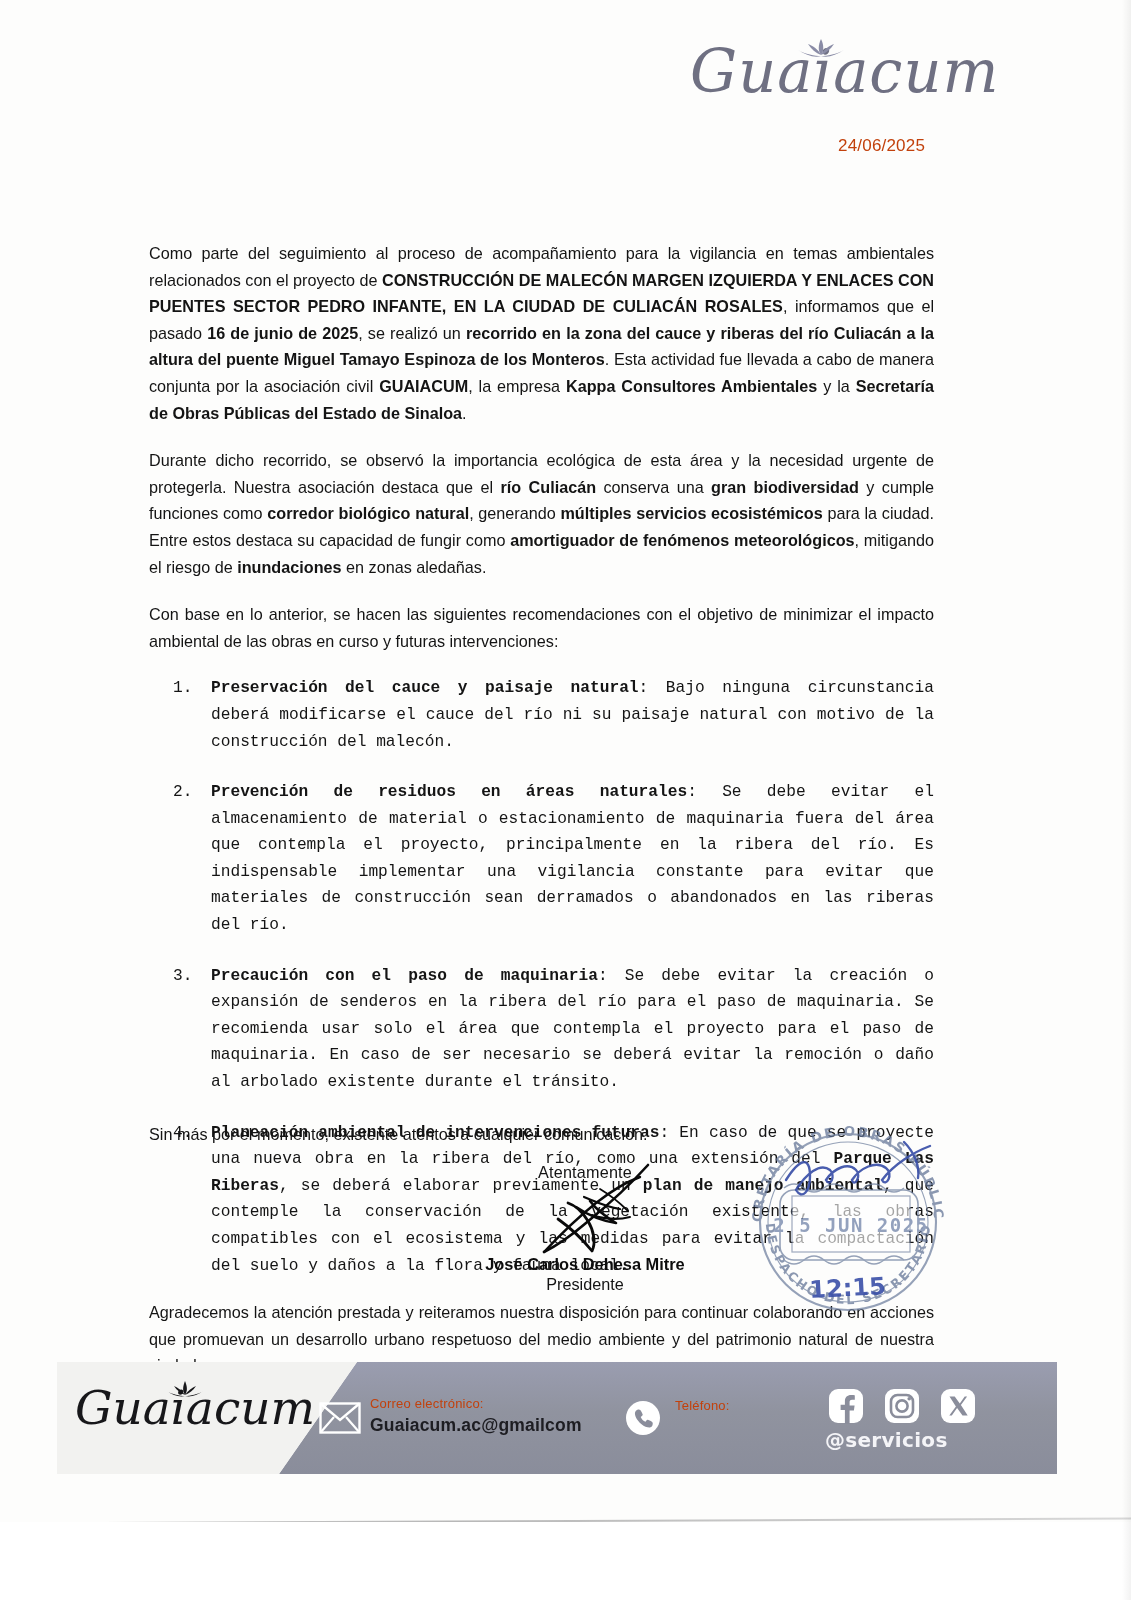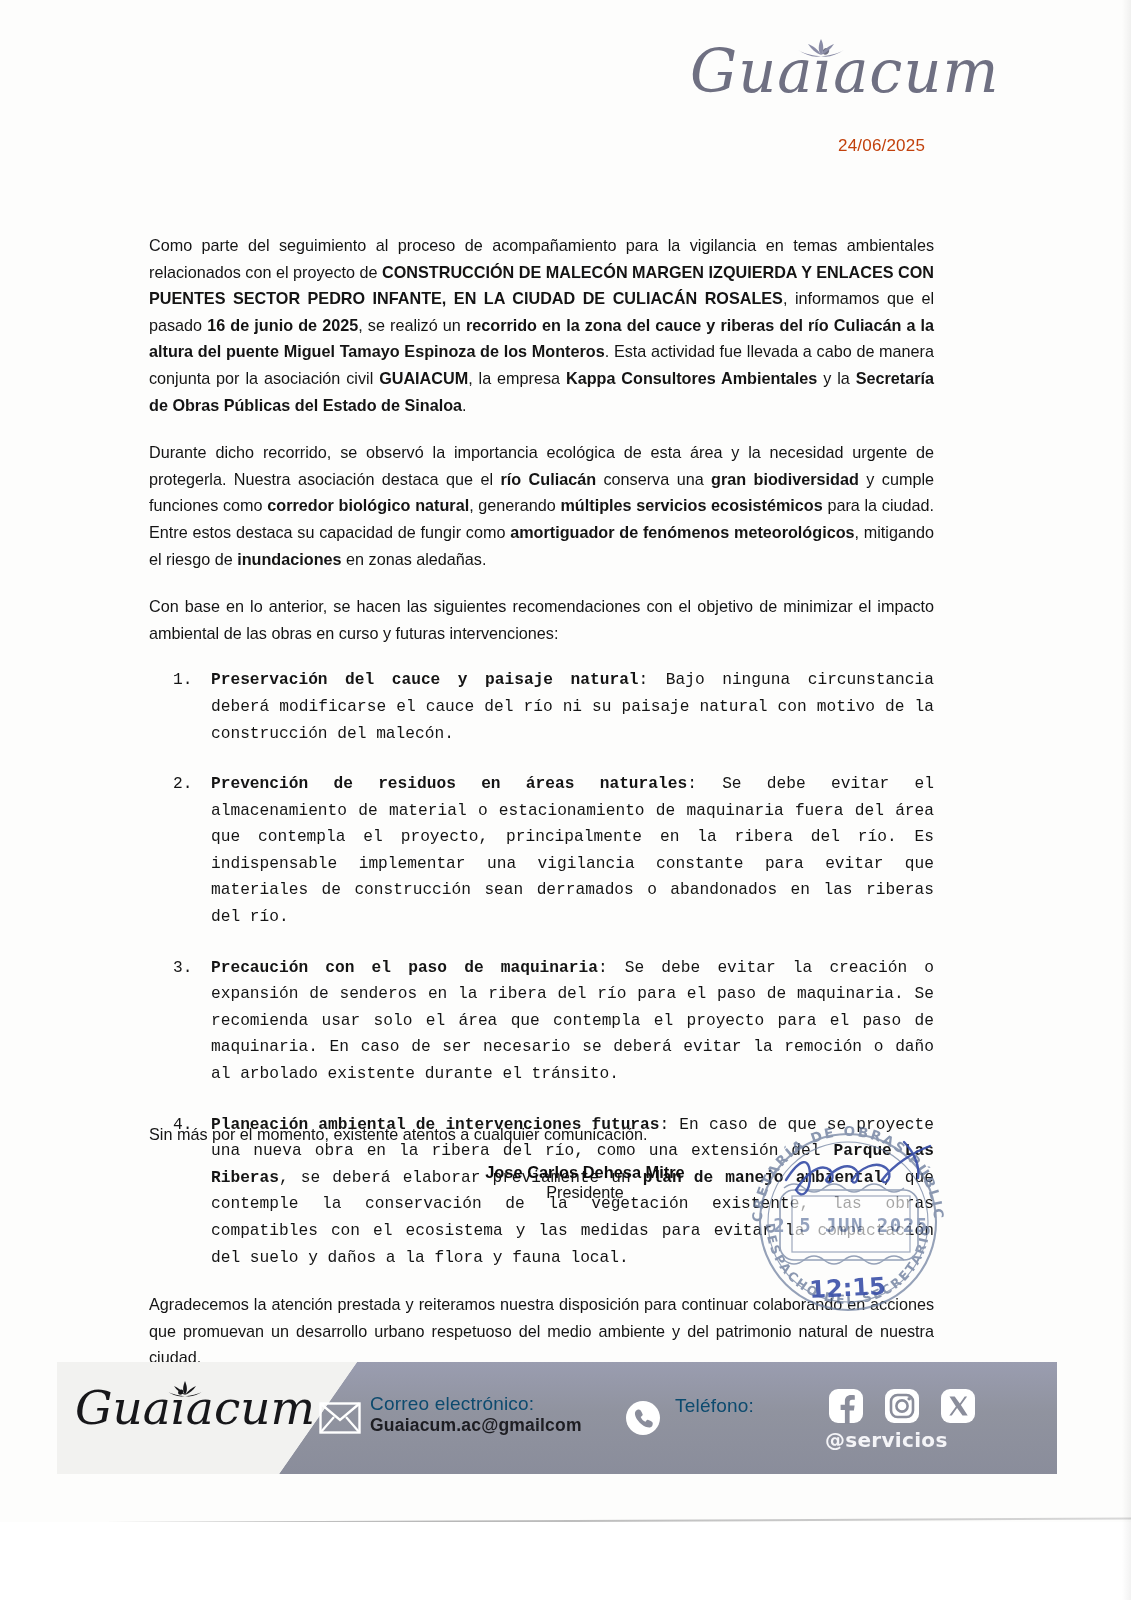--- a/index.html
+++ b/index.html
@@ -56,21 +56,21 @@
     position:absolute; left:149px; top:178px; width:620px;
     font-size:16.5px; line-height:22px; color:#151515;
   }
 
   
   .body-wrap{
     position:absolute; left:149px; top:232px; width:785px;
     font-size:16.2px; line-height:26.6px; color:#141414;
     text-align:justify;
   }
-  .para{ margin:0 0 21px 0; text-align:justify; }
+  .para{ margin:8px 0 21px 0; text-align:justify; }
   .para.last{ margin-bottom:0; }
   b, strong{ font-weight:bold; }
 
   ol.recs{
     margin:2px 0 20px 0;
     padding-left:62px;
     list-style:none;
     counter-reset:rec;
   }
   ol.recs > li{
@@ -139,21 +139,21 @@
     font-style:italic; font-size:47px; color:#17171a; line-height:1;
     white-space:nowrap;
   }
   .footer-logo-flower{
     position:absolute; left:88px; top:-4px; width:44px; height:22px;
   }
   .contact{
     position:absolute; color:#ffffff;
   }
   .contact .c-label{
-    font-size:19px; color:#0c4a6e; line-height:20px; letter-spacing:.2px;
+    font-size:13px; color:#c2410c; line-height:20px; letter-spacing:.2px;
   }
   .contact .c-value{
     font-size:17.5px; font-weight:bold; color:#1d1d22; line-height:22px; letter-spacing:.2px;
   }
   .mail-icon{ position:absolute; left:262px; top:40px; width:42px; height:32px; }
   .mail-text{ left:313px; top:32px; }
   .phone-icon{ position:absolute; left:568px; top:38px; width:36px; height:36px; }
   .phone-text{ left:618px; top:34px; }
   .socials{
     position:absolute; left:770px; top:22px; width:195px; height:44px;
@@ -200,20 +200,34 @@
       <li><b>Precaución con el paso de maquinaria</b>: Se debe evitar la creación o expansión de senderos en la ribera del río para el paso de maquinaria. Se recomienda usar solo el área que contempla el proyecto para el paso de maquinaria. En caso de ser necesario se deberá evitar la remoción o daño al arbolado existente durante el tránsito.</li>
       <li><b>Planeación ambiental de intervenciones futuras</b>: En caso de que se proyecte una nueva obra en la ribera del río, como una extensión del <b>Parque Las Riberas</b>, se deberá elaborar previamente un <b>plan de manejo ambiental</b>, que contemple la conservación de la vegetación existente, las obras compatibles con el ecosistema y las medidas para evitar la compactación del suelo y daños a la flora y fauna local.</li>
     </ol>
 
     <p class="para last">Agradecemos la atención prestada y reiteramos nuestra disposición para continuar colaborando en acciones que promuevan un desarrollo urbano respetuoso del medio ambiente y del patrimonio natural de nuestra ciudad.</p>
   </div>
 
   <div class="closing">Sin más por el momento, existente atentos a cualquier comunicación.</div>
 
   <div class="sign-block">
+    <div style="position:relative; height:92px;">
+      <div class="sign-atentamente">Atentamente</div>
+      <svg class="signature-svg" viewBox="0 0 230 105">
+        <g fill="none" stroke="#0a0a0a" stroke-linecap="round" stroke-linejoin="round">
+          <path d="M168 6 C150 26 128 46 106 64 C92 76 78 86 64 93" stroke-width="2.6"></path>
+          <path d="M64 93 C78 78 96 60 116 44 C130 33 146 23 160 18" stroke-width="2.4"></path>
+          <path d="M78 60 C92 70 104 82 112 92 C116 84 114 72 108 62 C102 52 94 46 88 44" stroke-width="2.8"></path>
+          <path d="M96 48 C108 56 122 62 136 64 C126 58 116 50 110 42" stroke-width="2.6"></path>
+          <path d="M104 38 C114 42 126 48 140 50" stroke-width="2.2"></path>
+          <path d="M112 56 C124 60 138 61 150 58" stroke-width="2.0"></path>
+          <path d="M120 30 C130 36 140 44 148 52" stroke-width="1.8"></path>
+        </g>
+      </svg>
+    </div>
     <div class="sign-name">Jose Carlos Dehesa Mitre</div>
     <div class="sign-role">Presidente</div>
   </div>
 
   <div class="stamp">
     <svg width="202" height="200" viewBox="0 0 202 200">
       <defs>
         <path id="arcTop" d="M 18 104 A 86 86 0 0 1 190 104"></path>
         <path id="arcBottom" d="M 22 104 A 82 82 0 0 0 186 104"></path>
       </defs>

